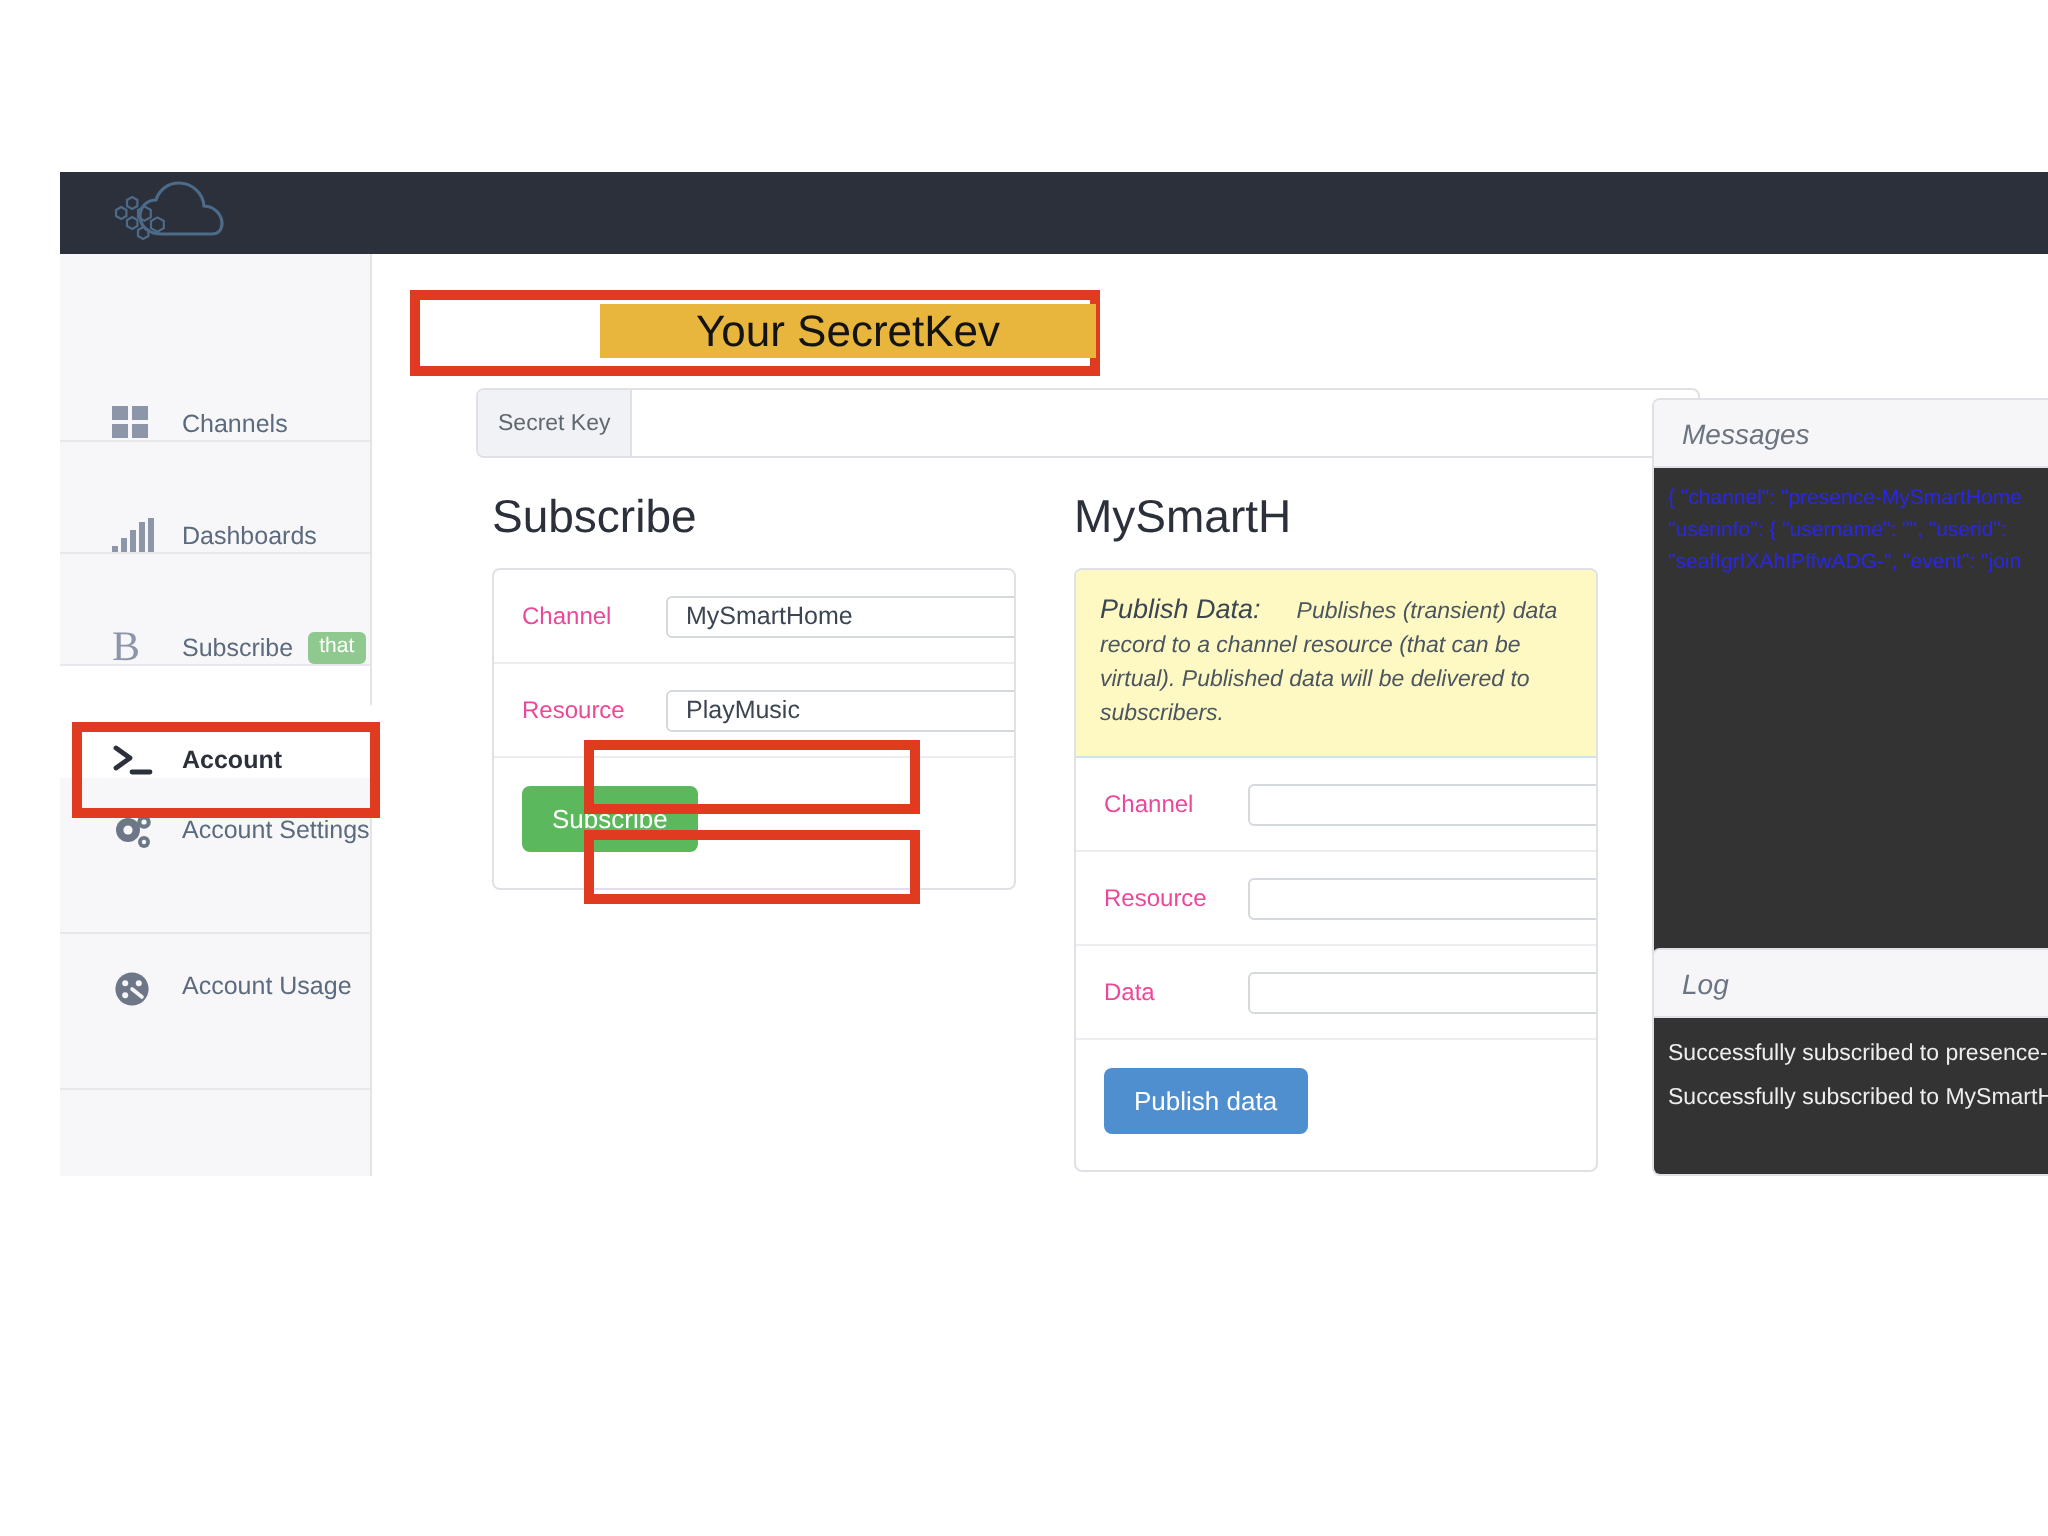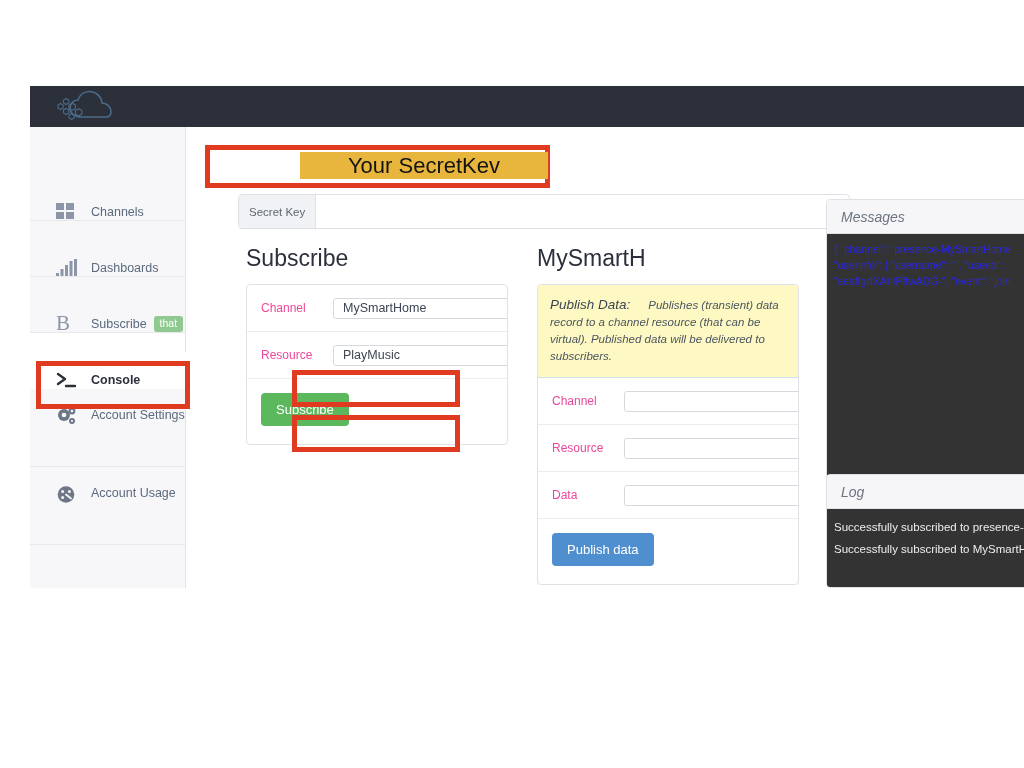--- a/index.html
+++ b/index.html
@@ -339,21 +339,21 @@
       <span class="badge-beta">that</span>
     </div>
 
     <div class="nav-item active">
       <span class="nav-icon">
         <svg width="21" height="17" viewBox="0 0 21 17">
           <path d="M2 3 L9 8 L2 13" fill="none" stroke="#2b303b" stroke-width="2.4" stroke-linecap="round" stroke-linejoin="round"></path>
           <line x1="10" y1="15" x2="19" y2="15" stroke="#2b303b" stroke-width="2.4" stroke-linecap="round"></line>
         </svg>
       </span>
-      <span class="nav-label">Console</span>
+      <span class="nav-label">Account</span>
     </div>
 
     <div class="nav-item tall">
       <span class="nav-icon">
         <svg width="22" height="19" viewBox="0 0 22 19">
           <g fill="#6d7787">
             <circle cx="8" cy="8" r="6"></circle>
             <circle cx="16" cy="4" r="3.4"></circle>
             <circle cx="16" cy="14" r="3"></circle>
           </g>

